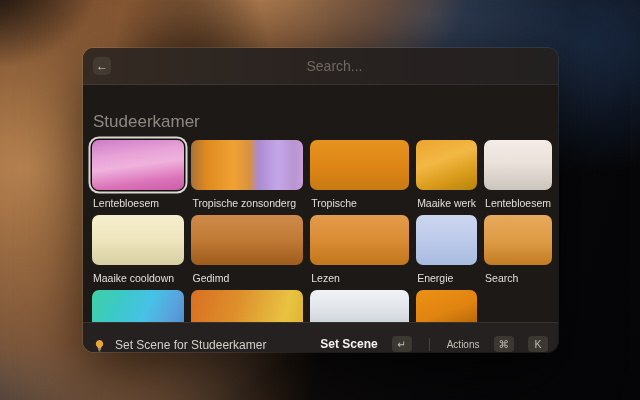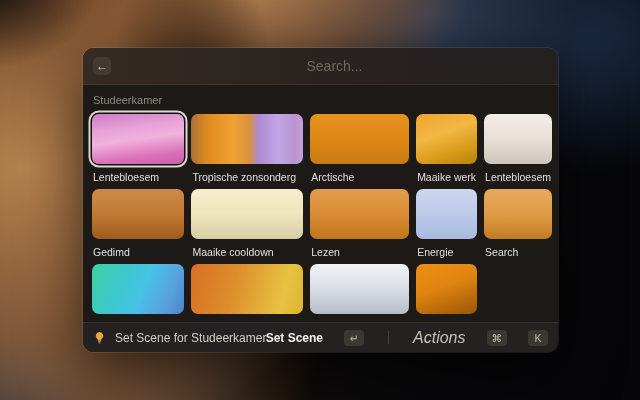--- a/index.html
+++ b/index.html
@@ -30,40 +30,40 @@
     border-bottom:1px solid rgba(255,255,255,.07);}
   .backbtn{width:18px;height:18px;border-radius:5px;background:#43var;background:#433a31;
     display:flex;align-items:center;justify-content:center;color:#d6d1ca;font-size:12px;
     line-height:1;cursor:pointer;flex:0 0 auto;}
   .search-input{flex:1;background:transparent;border:none;outline:none;
     color:#e4e0db;font-size:14px;font-family:"Liberation Sans",sans-serif;text-align:center;}
   .search-input::placeholder{color:#70675f;}
 
   
   .main{flex:1;padding:7px 9px 0;overflow:hidden;background:#1d1917;}
-  .section-title{font-size:11px;color:#8f8882;margin:2px 1px 8px;}
+  .section-title{font-size:17px;color:#8f8882;margin:20px 1px 8px;}
   .grid{display:grid;grid-template-columns:repeat(5,1fr);column-gap:7px;row-gap:2px;}
   .cell{display:flex;flex-direction:column;}
   .tile{height:50px;border-radius:7px;cursor:pointer;}
   .tile.selected{box-shadow:0 0 0 1.5px #14100d, 0 0 0 3.5px #dcd8d2;}
   .tile-label{font-size:10.5px;color:#e2dfdb;margin:7px 1px 4px;
     white-space:nowrap;overflow:hidden;text-overflow:ellipsis;}
 
   
-  .footer{flex:0 0 29px;display:flex;align-items:center;gap:8px;padding:0 10px;
+  .footer{flex:0 0 29px;display:flex;align-items:flex-end;gap:8px;padding:0 10px;
     background:#242120;border-top:1px solid #37322b;}
   .footer-left{display:flex;align-items:center;gap:9px;flex:1;min-width:0;}
   .hint-text{font-size:12px;color:#d4d0ca;white-space:nowrap;}
-  .footer-right{display:flex;align-items:center;gap:21px;}
+  .footer-right{display:flex;align-items:center;gap:14px;}
   .primary-label{font-size:12px;font-weight:bold;color:#f4f2ef;cursor:pointer;}
   .keycap{min-width:10px;height:16px;padding:0 5px;border-radius:4px;background:#3b3731;
     color:#bdb8b1;font-size:10.5px;display:flex;align-items:center;justify-content:center;
     cursor:pointer;}
   .vsep{width:1px;height:13px;background:#45403a;margin:0 3px;}
-  .actions-label{font-size:16px;color:#c6c2bb;cursor:pointer;font-style:italic;}
+  .actions-label{font-size:10px;color:#c6c2bb;cursor:pointer;}
   .bulb{display:flex;align-items:center;}
 </style>
 </head>
 <body>
 
 <div class="wallpaper"></div>
 
 <div class="window">
 
   <div class="searchbar">
@@ -81,41 +81,41 @@
     <div class="tile-label">Lentebloesem</div>
   </div>
 
   <div class="cell">
     <div class="tile" style="background: linear-gradient(90deg, rgb(168, 113, 58) 0%, rgb(223, 138, 30) 14%, rgb(240, 162, 51) 38%, rgb(217, 145, 64) 52%, rgb(171, 139, 208) 60%, rgb(195, 166, 232) 78%, rgb(184, 149, 207) 92%, rgb(199, 158, 216) 100%);"></div>
     <div class="tile-label">Tropische zonsonderg</div>
   </div>
 
   <div class="cell">
     <div class="tile" style="background: linear-gradient(rgb(230, 147, 31) 0%, rgb(220, 133, 21) 55%, rgb(200, 122, 18) 100%);"></div>
-    <div class="tile-label">Arctische</div>
+    <div class="tile-label">Tropische</div>
   </div>
 
   <div class="cell">
     <div class="tile" style="background: linear-gradient(160deg, rgb(237, 164, 46) 0%, rgb(242, 184, 68) 40%, rgb(217, 154, 26) 72%, rgb(179, 131, 10) 100%);"></div>
     <div class="tile-label">Maaike werk</div>
   </div>
 
   <div class="cell">
     <div class="tile" style="background: linear-gradient(rgb(244, 236, 230) 0%, rgb(233, 225, 218) 45%, rgb(204, 197, 190) 100%);"></div>
     <div class="tile-label">Lentebloesem</div>
   </div>
 
   <div class="cell">
-    <div class="tile" style="background: linear-gradient(rgb(205, 138, 74) 0%, rgb(192, 122, 53) 50%, rgb(158, 92, 29) 100%);"></div>
-    <div class="tile-label">Gedimd</div>
+    <div class="tile" style="background: linear-gradient(rgb(246, 239, 207) 0%, rgb(239, 229, 189) 50%, rgb(216, 206, 163) 100%);"></div>
+    <div class="tile-label">Maaike cooldown</div>
   </div>
 
   <div class="cell">
-    <div class="tile" style="background: linear-gradient(rgb(246, 239, 207) 0%, rgb(239, 229, 189) 50%, rgb(216, 206, 163) 100%);"></div>
-    <div class="tile-label">Maaike cooldown</div>
+    <div class="tile" style="background: linear-gradient(rgb(205, 138, 74) 0%, rgb(192, 122, 53) 50%, rgb(158, 92, 29) 100%);"></div>
+    <div class="tile-label">Gedimd</div>
   </div>
 
   <div class="cell">
     <div class="tile" style="background: linear-gradient(rgb(227, 155, 77) 0%, rgb(217, 140, 51) 50%, rgb(192, 118, 28) 100%);"></div>
     <div class="tile-label">Lezen</div>
   </div>
 
   <div class="cell">
     <div class="tile" style="background: linear-gradient(rgb(204, 214, 239) 0%, rgb(189, 202, 233) 50%, rgb(167, 187, 224) 100%);"></div>
     <div class="tile-label">Energie</div>

